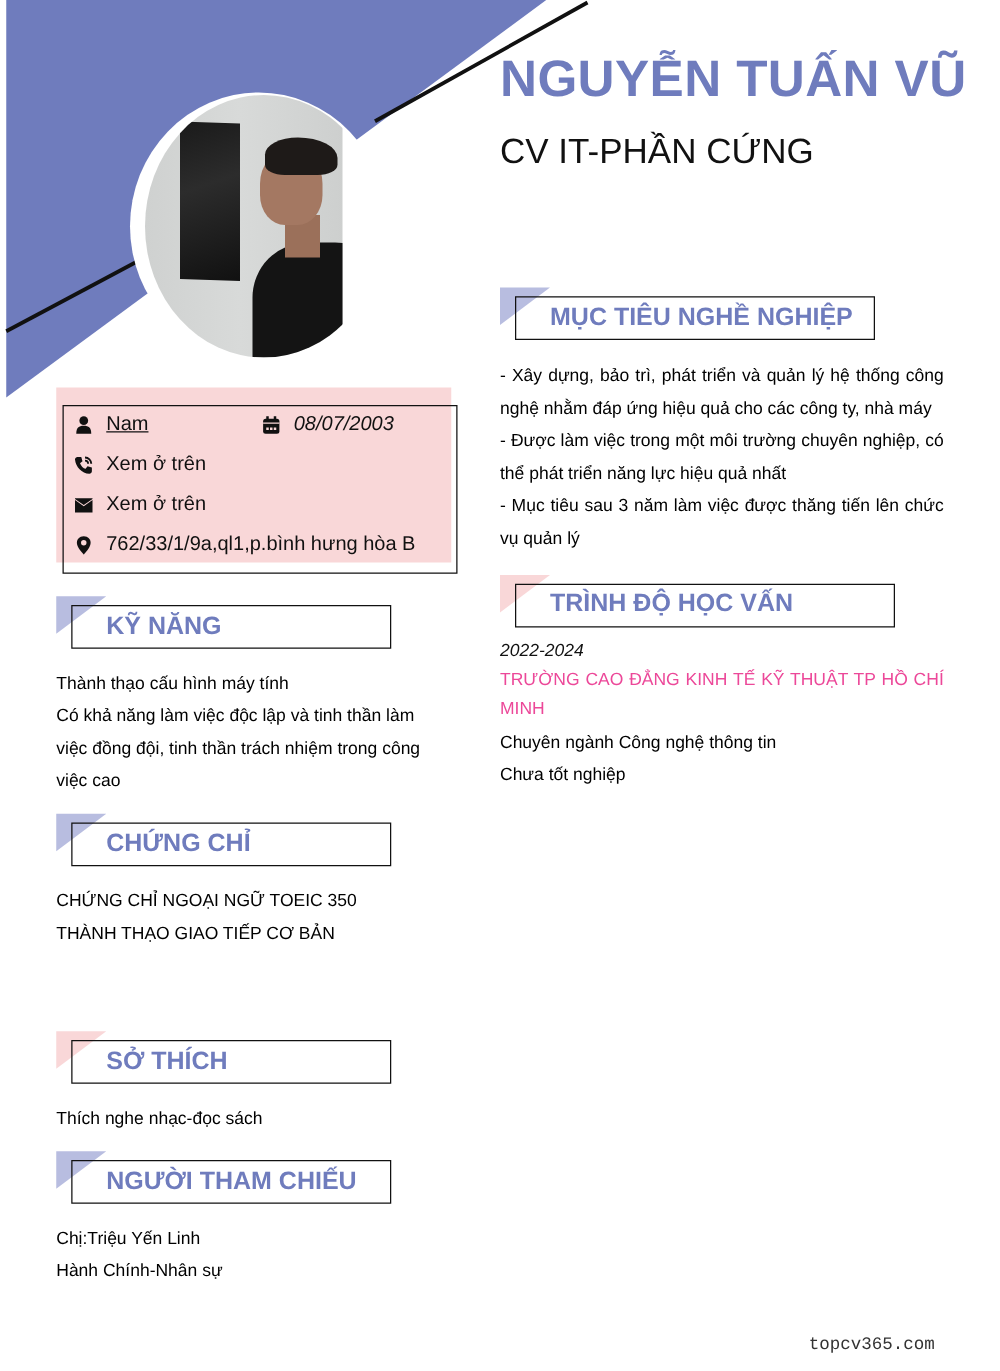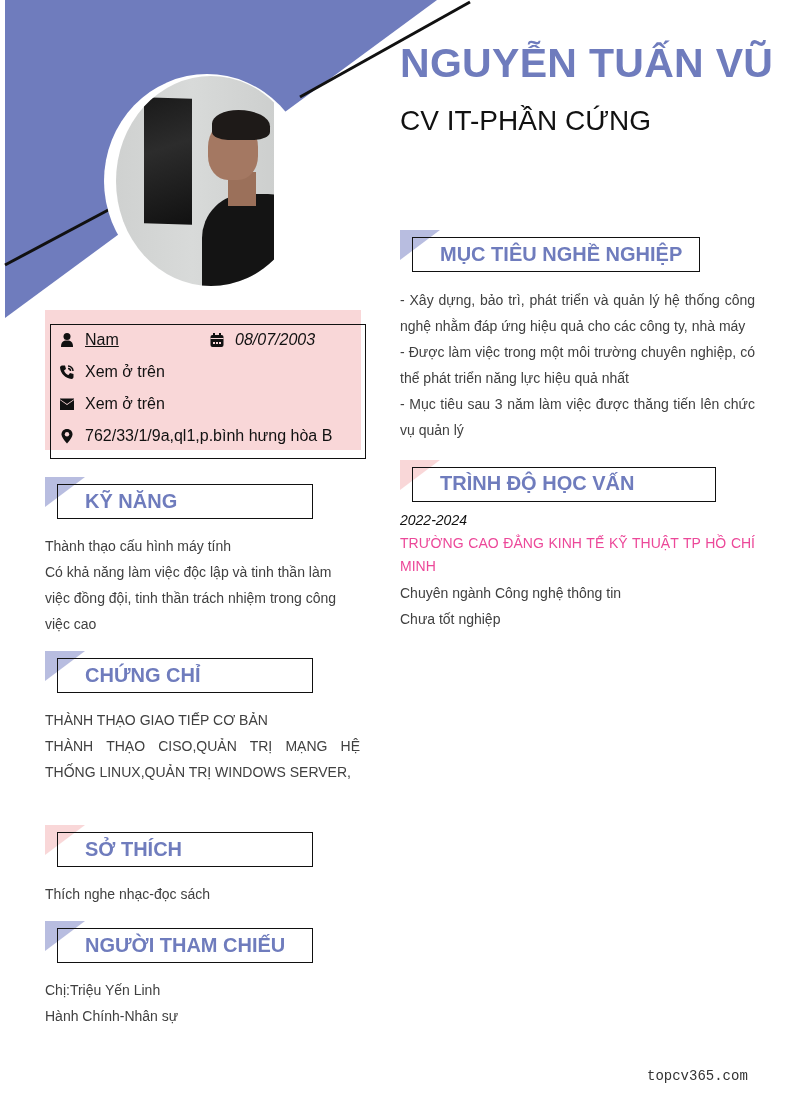--- a/index.html
+++ b/index.html
@@ -62,21 +62,21 @@
     .sec-head .tri { position: absolute; left: 0; top: 0; width: 0; height: 0; }
     .sec-head .box {
       position: absolute; left: 12px; top: 7px; height: 32px;
       border: 1.5px solid #111; background: transparent; box-sizing: border-box;
     }
     .sec-head .label {
       position: absolute; left: 40px; top: 10px; font-size: 20px; font-weight: bold;
       color: #6f7cbd; white-space: nowrap; line-height: 24px;
     }
 
-    .body-text { position: absolute; font-size: 14px; line-height: 26px; color: #404040; }
+    .body-text { position: absolute; font-size: 14px; line-height: 26px; color: #000000; }
     .justify { text-align: justify; }
     .edu-year { position: absolute; left: 400px; top: 512px; font-size: 14px; font-style: italic; color: #111; }
     .edu-school { position: absolute; left: 400px; top: 532px; width: 355px; font-size: 14px; font-weight: normal; line-height: 23px; text-align: justify; color: #ec4899; }
     .footer { position: absolute; left: 647px; top: 1068px; font-family: "Liberation Mono", "DejaVu Sans Mono", monospace; font-size: 14px; color: #333; }
   </style>
 </head>
 <body>
 
 <svg class="deco" width="800" height="330" viewBox="0 0 800 330">
   <polygon points="5,0 437,0 5,318" fill="#6f7cbd"></polygon>
@@ -183,22 +183,22 @@
   <div>Thành thạo cấu hình máy tính</div>
   <div>Có khả năng làm việc độc lập và tinh thần làm việc đồng đội, tinh thần trách nhiệm trong công việc cao</div>
 </div>
 
 <div class="sec-head" style="left:45px; top:651px;">
   <div class="tri" style="border-top:30px solid #b8bde0; border-right:40px solid transparent;"></div>
   <div class="box" style="width:256px; height:35px;"></div>
   <div class="label" style="top:12px;">CHỨNG CHỈ</div>
 </div>
 <div class="body-text justify" style="left:45px; top:707px; width:315px;">
+  <div>CHỨNG CHỈ NGOẠI NGỮ TOEIC 350</div>
   <div>THÀNH THẠO GIAO TIẾP CƠ BẢN</div>
-  <div>THÀNH THẠO CISO,QUẢN TRỊ MẠNG HỆ THỐNG LINUX,QUẢN TRỊ WINDOWS SERVER,</div>
 </div>
 
 <div class="sec-head" style="left:45px; top:825px;">
   <div class="tri" style="border-top:30px solid #f9d7d8; border-right:40px solid transparent;"></div>
   <div class="box" style="width:256px; height:35px;"></div>
   <div class="label" style="top:12px;">SỞ THÍCH</div>
 </div>
 <div class="body-text" style="left:45px; top:881px; width:315px;">
   <div>Thích nghe nhạc-đọc sách</div>
 </div>

